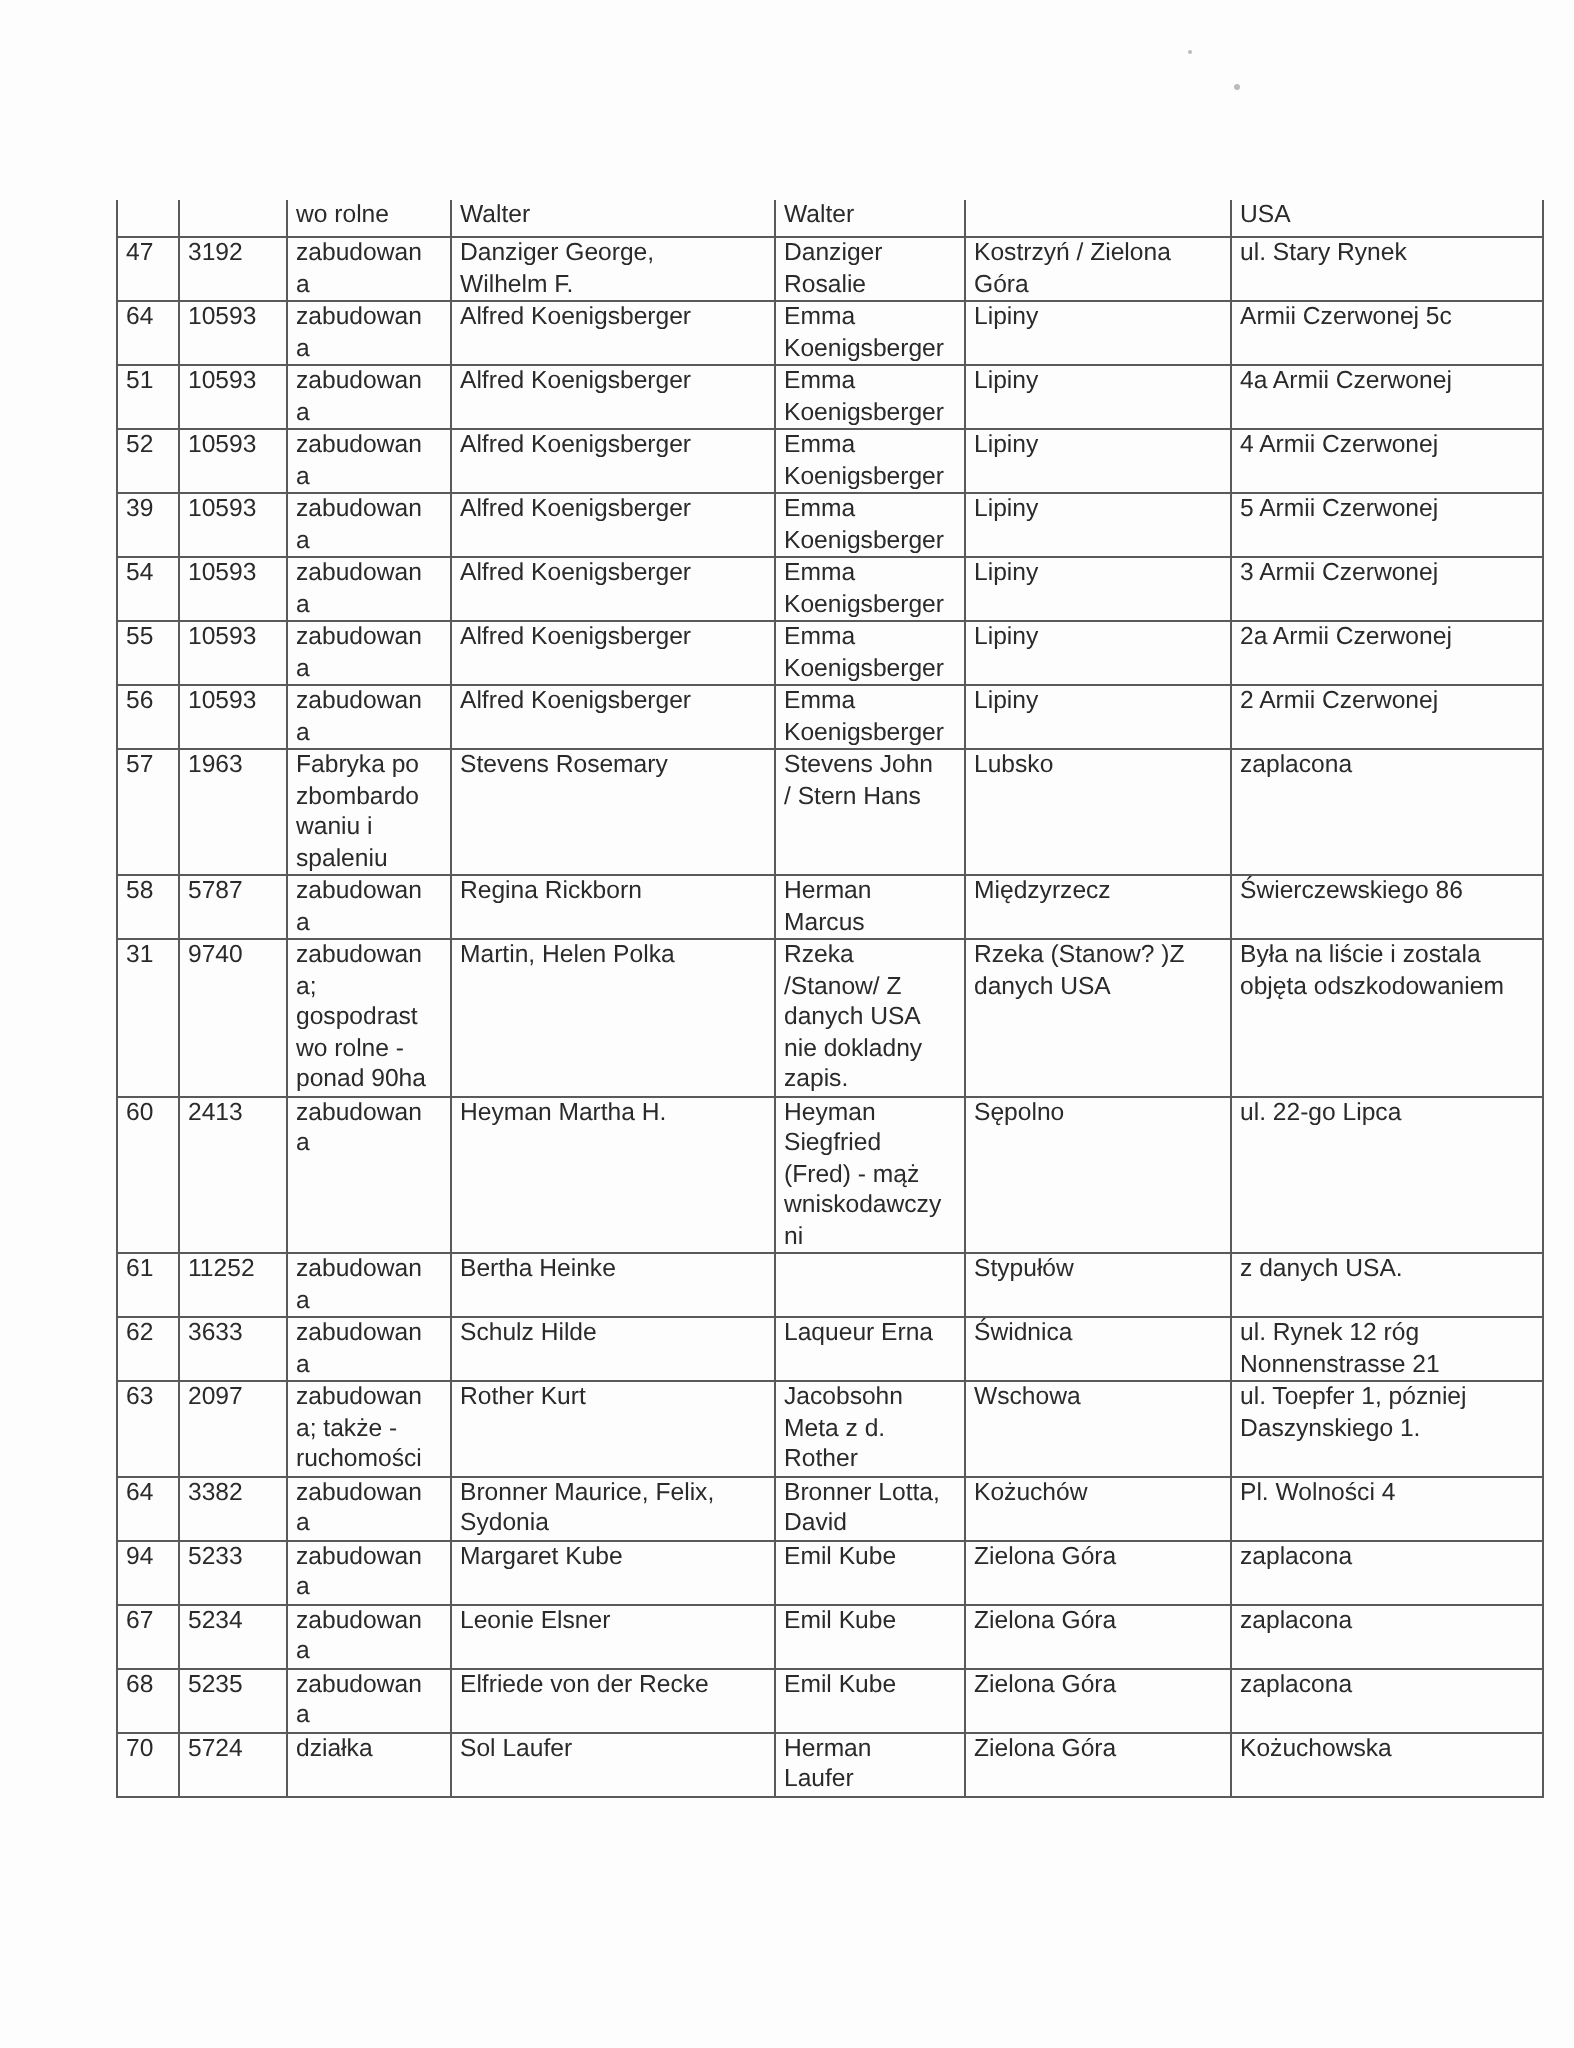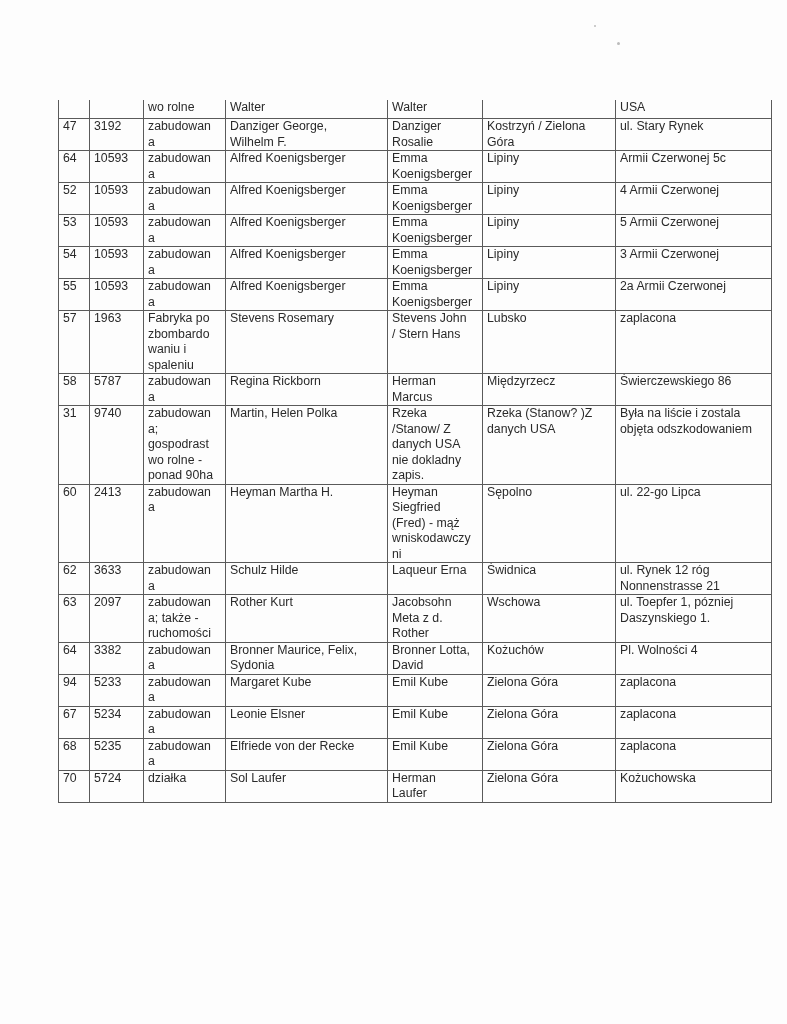--- a/index.html
+++ b/index.html
@@ -70,32 +70,43 @@
           <td>10593</td>
           <td>zabudowan
 a</td>
           <td>Alfred Koenigsberger</td>
           <td>Emma
 Koenigsberger</td>
           <td>Lipiny</td>
           <td>Armii Czerwonej 5c</td>
         </tr>
         <tr class="r2">
+          <td class="num">51</td>
+          <td>10593</td>
+          <td>zabudowan
+a</td>
+          <td>Alfred Koenigsberger</td>
+          <td>Emma
+Koenigsberger</td>
+          <td>Lipiny</td>
+          <td>4a Armii Czerwonej</td>
+        </tr>
+        <tr class="r2">
           <td class="num">52</td>
           <td>10593</td>
           <td>zabudowan
 a</td>
           <td>Alfred Koenigsberger</td>
           <td>Emma
 Koenigsberger</td>
           <td>Lipiny</td>
           <td>4 Armii Czerwonej</td>
         </tr>
         <tr class="r2">
-          <td class="num">53</td>
+          <td class="num">39</td>
           <td>10593</td>
           <td>zabudowan
 a</td>
           <td>Alfred Koenigsberger</td>
           <td>Emma
 Koenigsberger</td>
           <td>Lipiny</td>
           <td>5 Armii Czerwonej</td>
         </tr>
         <tr class="r2">
@@ -112,20 +123,31 @@
         <tr class="r2">
           <td class="num">55</td>
           <td>10593</td>
           <td>zabudowan
 a</td>
           <td>Alfred Koenigsberger</td>
           <td>Emma
 Koenigsberger</td>
           <td>Lipiny</td>
           <td>2a Armii Czerwonej</td>
+        </tr>
+        <tr class="r2">
+          <td class="num">56</td>
+          <td>10593</td>
+          <td>zabudowan
+a</td>
+          <td>Alfred Koenigsberger</td>
+          <td>Emma
+Koenigsberger</td>
+          <td>Lipiny</td>
+          <td>2 Armii Czerwonej</td>
         </tr>
         <tr class="r2">
           <td class="num">57</td>
           <td>1963</td>
           <td>Fabryka po
 zbombardo
 waniu i
 spaleniu</td>
           <td>Stevens Rosemary</td>
           <td>Stevens John
@@ -171,20 +193,30 @@
           <td>Heyman Martha H.</td>
           <td>Heyman
 Siegfried
 (Fred) - mąż
 wniskodawczy
 ni</td>
           <td>Sępolno</td>
           <td>ul. 22-go Lipca</td>
         </tr>
         <tr class="r2">
+          <td class="num">61</td>
+          <td>11252</td>
+          <td>zabudowan
+a</td>
+          <td>Bertha Heinke</td>
+          <td></td>
+          <td>Stypułów</td>
+          <td>z danych USA.</td>
+        </tr>
+        <tr class="r2">
           <td class="num">62</td>
           <td>3633</td>
           <td>zabudowan
 a</td>
           <td>Schulz Hilde</td>
           <td>Laqueur Erna</td>
           <td>Świdnica</td>
           <td>ul. Rynek 12 róg
 Nonnenstrasse 21</td>
         </tr>

